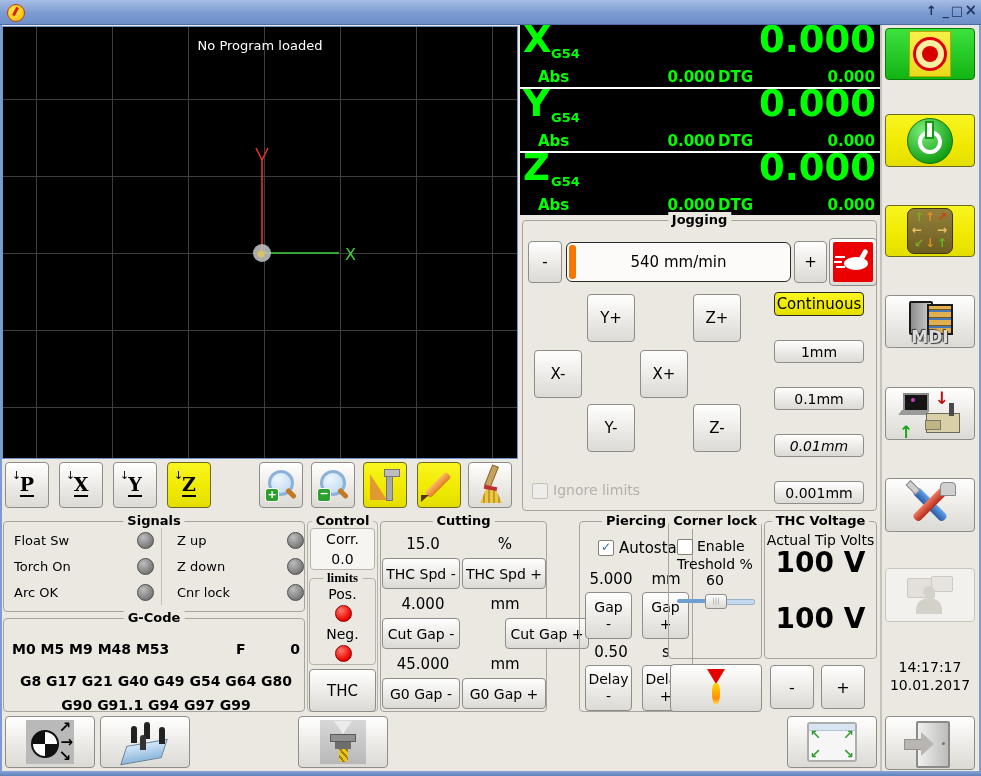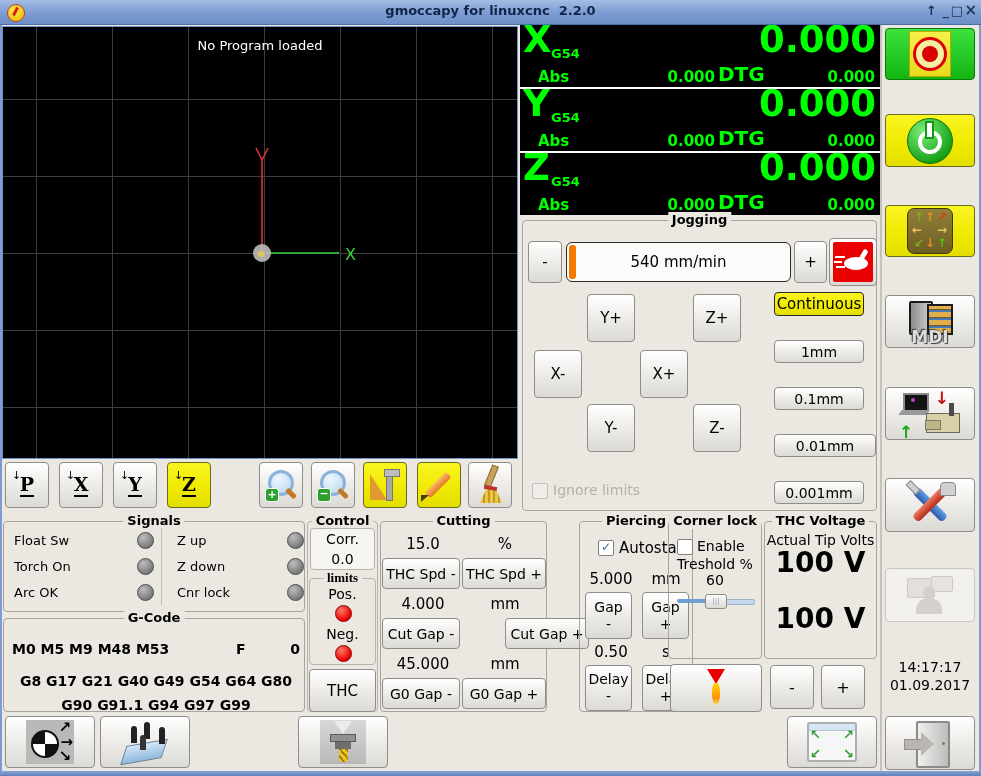--- a/index.html
+++ b/index.html
@@ -44,37 +44,36 @@
   .noprog{position:absolute;left:0;right:0;top:11px;text-align:center;color:#fff;font-size:13px;}
   
   .dro{left:520px;top:25px;width:360px;height:190px;background:#fff;}
   .dro-row{position:relative;height:62px;margin-bottom:2px;background:#000;color:#00ff00;font-weight:bold;overflow:hidden;}
   .dro-row:last-child{margin-bottom:0;}
   .dro-letter{position:absolute;left:3px;top:-7px;font-size:37px;}
   .dro-sys{position:absolute;left:31px;top:21px;font-size:13px;}
   .dro-big{position:absolute;right:4px;top:-7px;font-size:37px;}
   .dro-abs-l{position:absolute;left:18px;bottom:1px;font-size:15px;}
   .dro-abs-v{position:absolute;left:110px;bottom:1px;width:85px;text-align:right;font-size:15px;}
-  .dro-dtg-l{position:absolute;left:198px;bottom:1px;font-size:20px;margin-top:33px;}
+  .dro-dtg-l{position:absolute;left:198px;bottom:1px;font-size:15px;margin-top:33px;}
   .dro-dtg-v{position:absolute;right:5px;bottom:1px;font-size:15px;}
   
   .jpad{position:relative;width:44px;height:44px;border-radius:7px;border:1px solid #3f3610;
         background:linear-gradient(#93803a,#6d5d22);}
   .jpad span{position:absolute;font-size:12px;font-weight:bold;line-height:12px;}
   
   .ic{position:relative;}
 </style>
 </head>
 <body>
 
 <div id="app">
 
   <div class="abs titlebar">
     <div class="appicon"></div>
-    <div class="title">gmoccapy for linuxcnc  2.2.0</div>
     <span class="winbtn" style="right:44px;">↑</span>
     <span class="winbtn" style="right:32px;">_</span>
     <span class="winbtn" style="right:18px;">□</span>
     <span class="winbtn" style="right:4px;font-size:15px;top:1px;">×</span>
   </div>
   <div class="abs edgeL"></div>
   <div class="abs edgeR"></div>
   <div class="abs edgeB"></div>
 
   <div class="abs preview">
@@ -211,21 +210,21 @@
       </div>
     <div class="btn on" style="left:251px;top:71px;width:90px;height:24px;font-size:15px;border:1.5px solid #2a2a2a;">
         <span>Continuous</span>
       </div>
     <div class="btn" style="left:251px;top:119px;width:90px;height:23px;">
         <span>1mm</span>
       </div>
     <div class="btn" style="left:251px;top:166px;width:90px;height:23px;">
         <span>0.1mm</span>
       </div>
-    <div class="btn" style="left:251px;top:213px;width:102px;height:23px;">
+    <div class="btn" style="left:251px;top:213px;width:90px;height:23px;font-style:italic;">
         <span>0.01mm</span>
       </div>
     <div class="btn" style="left:251px;top:260px;width:90px;height:23px;">
         <span>0.001mm</span>
       </div>
     <div class="cb dis" style="left:9px;top:262px;"></div>
     <span class="lbl" style="left:30px;top:261px;font-size:14px;color:#b4b0a9;">Ignore limits</span>
   </div>
 
   <div class="frame" style="left:3px;top:521px;width:302px;height:91px;">
@@ -421,21 +420,21 @@
     <div class="ic" style="width:54px;height:42px;">
       <div style="position:absolute;left:4px;top:4px;width:26px;height:18px;background:#e3e0db;border:1px solid #cdcac4;border-radius:2px;"></div>
       <div style="position:absolute;right:4px;top:2px;width:20px;height:14px;background:#e7e4df;border:1px solid #cdcac4;border-radius:2px;"></div>
       <div style="position:absolute;left:20px;top:12px;width:12px;height:12px;background:#d4d1cb;border-radius:50%;"></div>
       <div style="position:absolute;left:13px;top:24px;width:26px;height:16px;background:#d4d1cb;border-radius:12px 12px 0 0;"></div>
     </div>
   </div>
 
   <div class="abs" style="left:885px;top:658px;width:90px;text-align:center;font-size:14px;line-height:18px;">
     <span>14:17:17</span><br>
-    <span>01.09.2017</span>
+    <span>10.01.2017</span>
   </div>
 
   <div class="btn" style="left:885px;top:716px;width:90px;height:54px;">
     <div class="ic" style="width:52px;height:46px;">
       <div style="position:absolute;right:6px;top:1px;width:30px;height:43px;background:linear-gradient(90deg,#f0f0ee,#bcbcba);border:2px solid #8a8a88;border-radius:2px;"></div>
       <div style="position:absolute;right:11px;top:22px;width:3px;height:3px;background:#777;border-radius:50%;"></div>
       <div style="position:absolute;left:0px;top:19px;width:17px;height:9px;background:#b9b6b1;border:1px solid #96938e;"></div>
       <div style="position:absolute;left:17px;top:12px;width:0;height:0;border-top:12px solid transparent;border-bottom:12px solid transparent;border-left:13px solid #b9b6b1;"></div>
     </div>
   </div>

